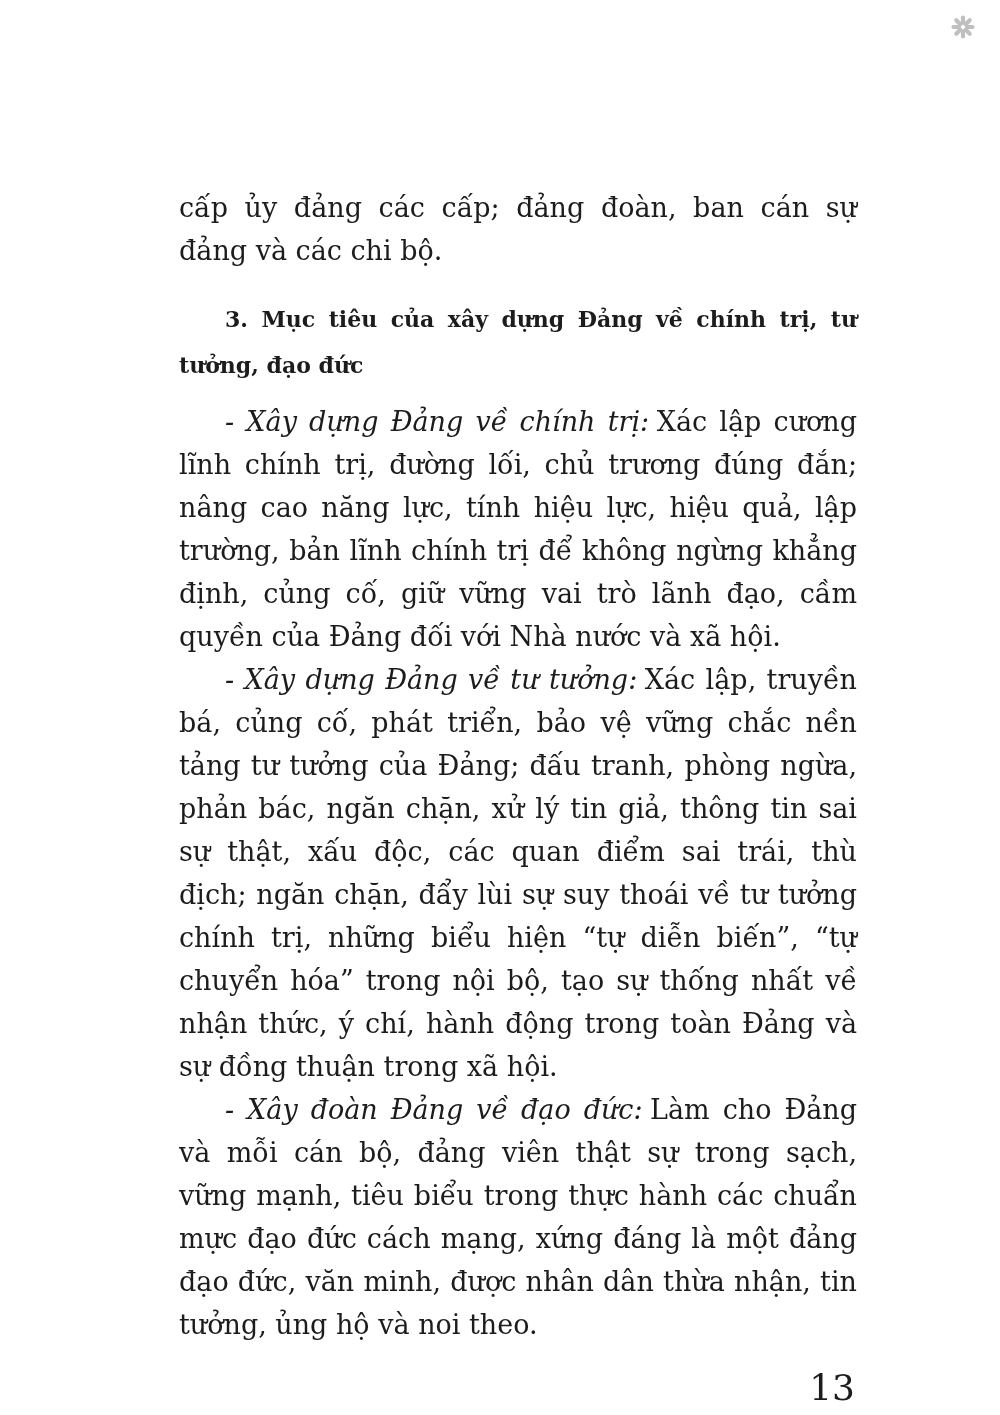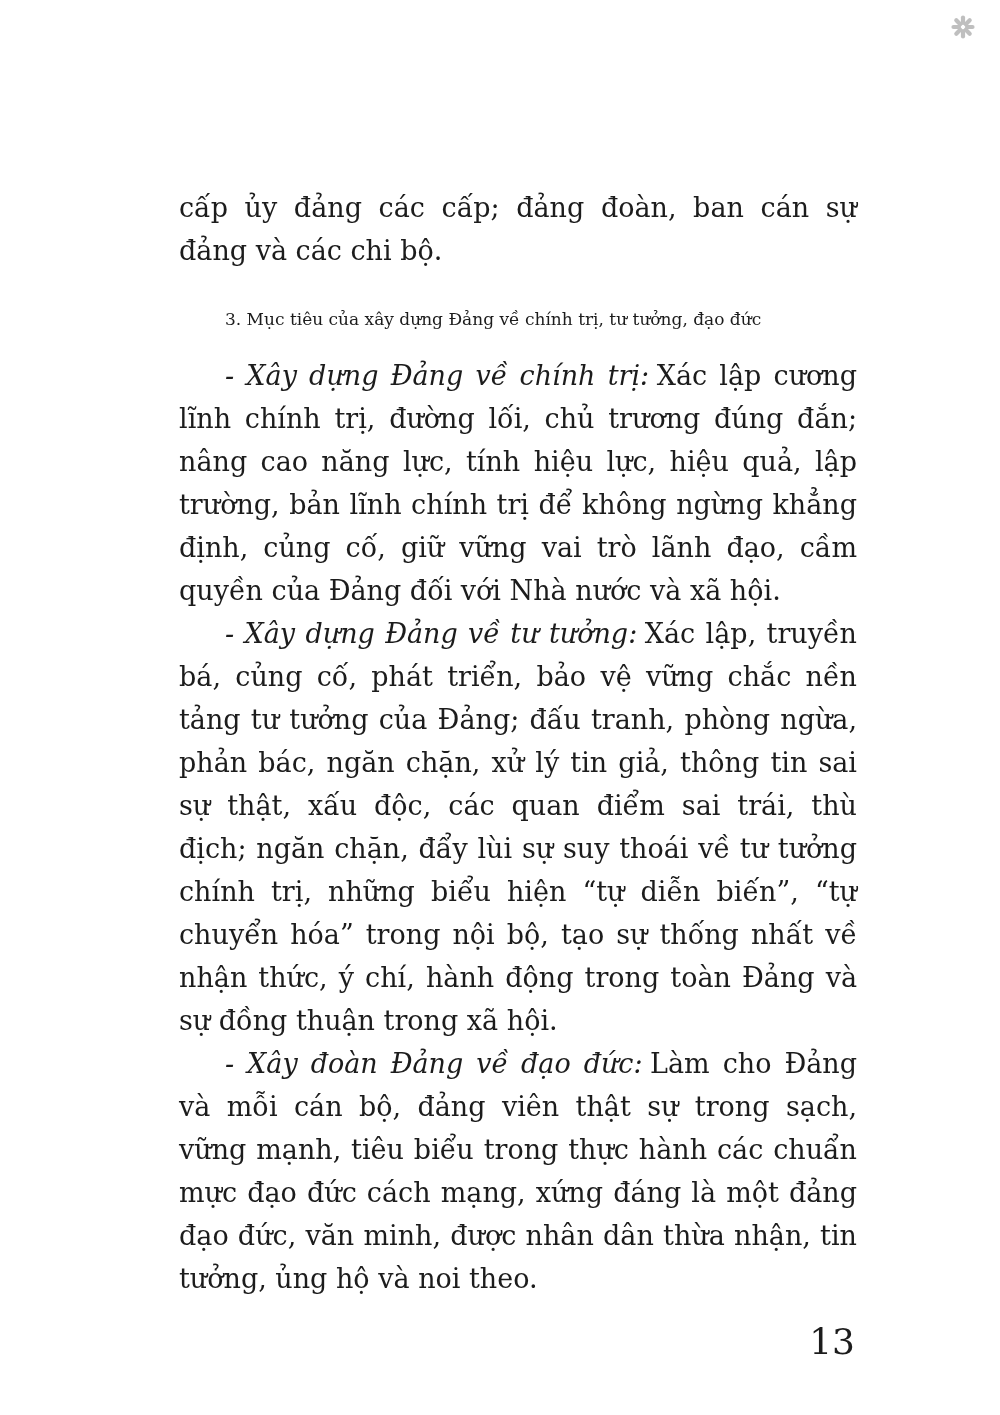--- a/index.html
+++ b/index.html
@@ -34,22 +34,22 @@
     line-height: 43px;
     text-align: justify;
   }
   .para {
     text-indent: 46px;
   }
   .para.no-indent {
     text-indent: 0;
   }
   .heading {
-    font-size: 17px;
-    font-weight: normal;
+    font-size: 22px;
+    font-weight: bold;
     text-indent: 46px;
     text-align: justify;
     margin-top: 24px;
     margin-bottom: 12px;
     line-height: 46px;
   }
   .lead {
     font-style: italic;
     margin-right: 0.28em;
   }

